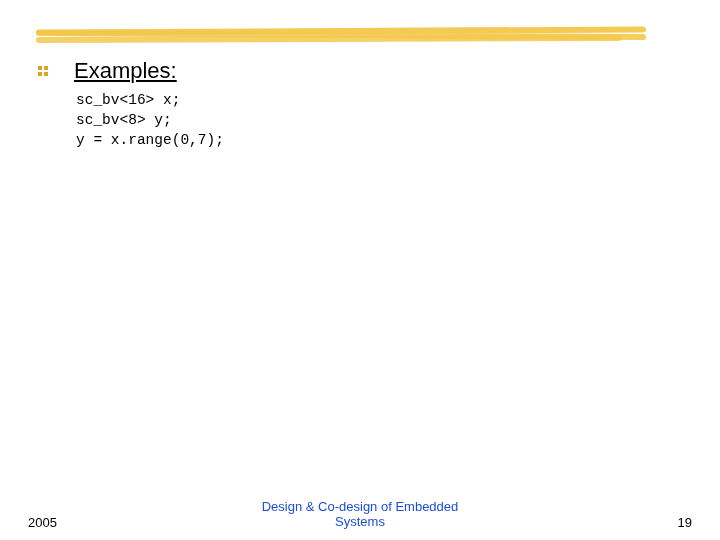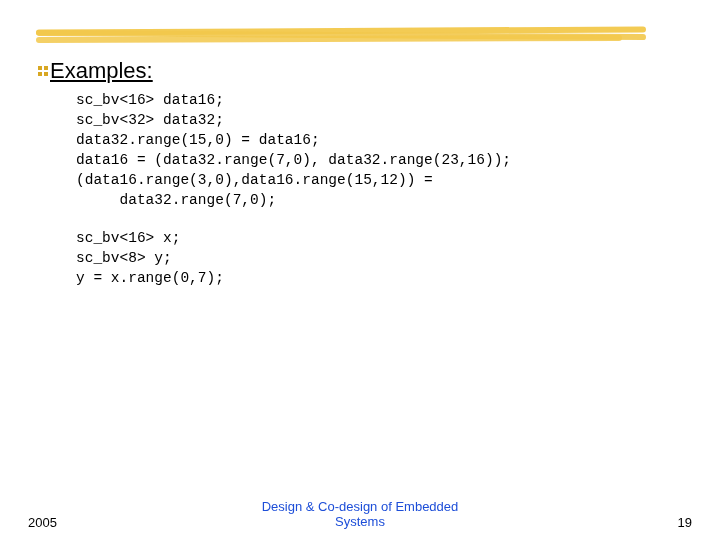--- a/index.html
+++ b/index.html
@@ -44,21 +44,21 @@
     background: #f2c84b;
     border-radius: 3px;
   }
   .stroke.s1 { top: 0; transform: skewY(-0.3deg); opacity: 0.95; }
   .stroke.s2 { top: 4px; transform: skewY(0.4deg); opacity: 0.9; }
   .stroke.s3 { top: 8px; transform: skewY(-0.2deg); opacity: 0.85; width: 96%; }
   .bullet-row {
     margin-top: 16px;
     display: flex;
     align-items: center;
-    gap: 0;
+    gap: 24px;
     margin-left: 8px;
   }
   .bullet-icon {
     width: 14px;
     height: 14px;
     display: inline-flex;
     align-items: center;
     justify-content: center;
     color: #d4a018;
     font-size: 13px;
@@ -125,26 +125,20 @@
       <svg viewBox="0 0 12 12" width="12" height="12">
         <rect x="1" y="1" width="4" height="4" fill="#d8a722"></rect>
         <rect x="7" y="1" width="4" height="4" fill="#d8a722"></rect>
         <rect x="1" y="7" width="4" height="4" fill="#d8a722"></rect>
         <rect x="7" y="7" width="4" height="4" fill="#d8a722"></rect>
       </svg>
     </span>
     <span class="bullet-text underline">Examples:</span>
   </div>
 
-  <div class="code-block">sc_bv&lt;16&gt; data16;
-sc_bv&lt;32&gt; data32;
-data32.range(15,0) = data16;
-data16 = (data32.range(7,0), data32.range(23,16));
-(data16.range(3,0),data16.range(15,12)) =
-     data32.range(7,0);</div>
   <div class="code-block">sc_bv&lt;16&gt; x;
 sc_bv&lt;8&gt; y;
 y = x.range(0,7);</div>
 
   <div class="footer-center">
     <span>Design &amp; Co-design of Embedded<br>Systems</span>
   </div>
 
   <div class="footer">
     <span>2005</span>

